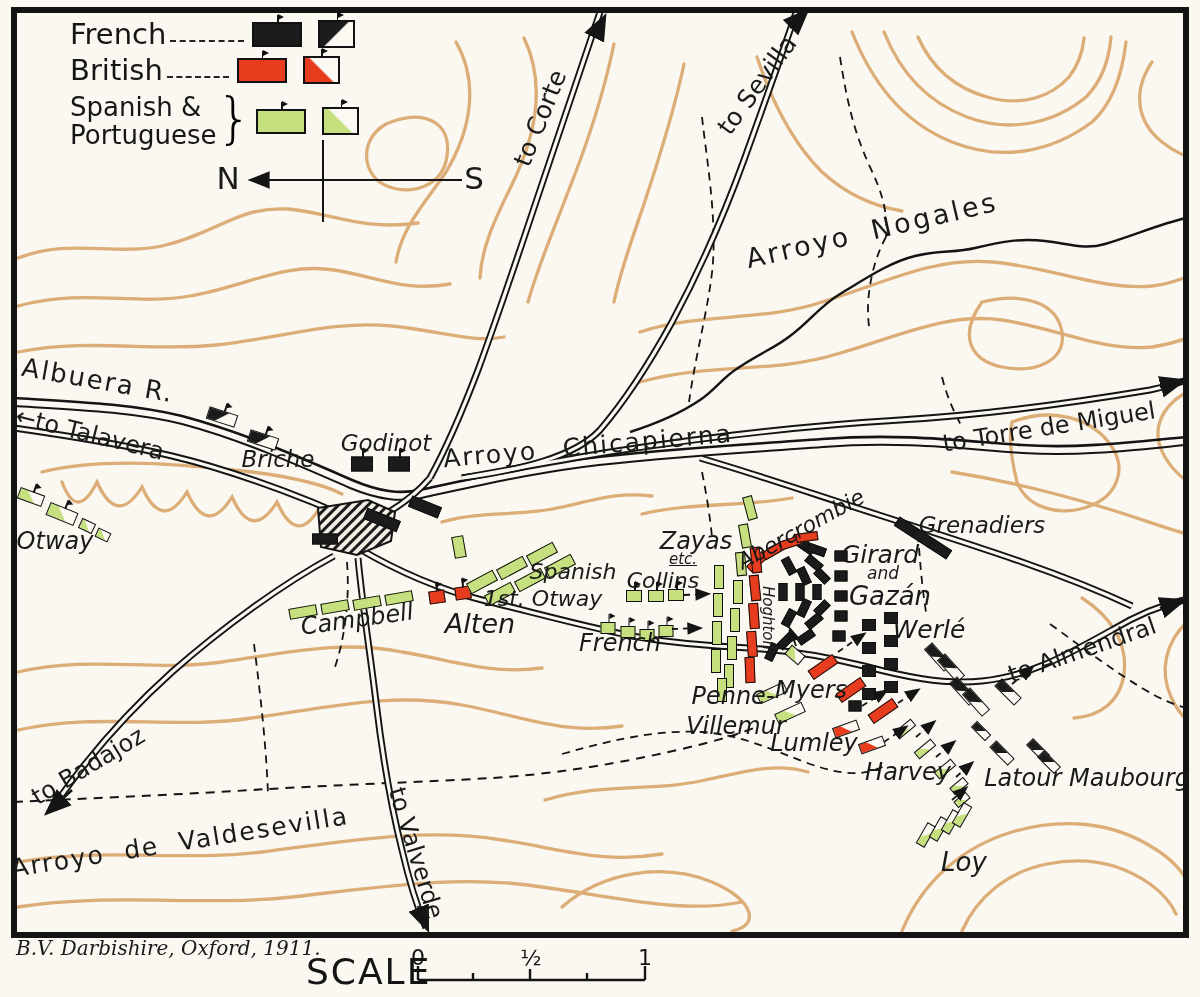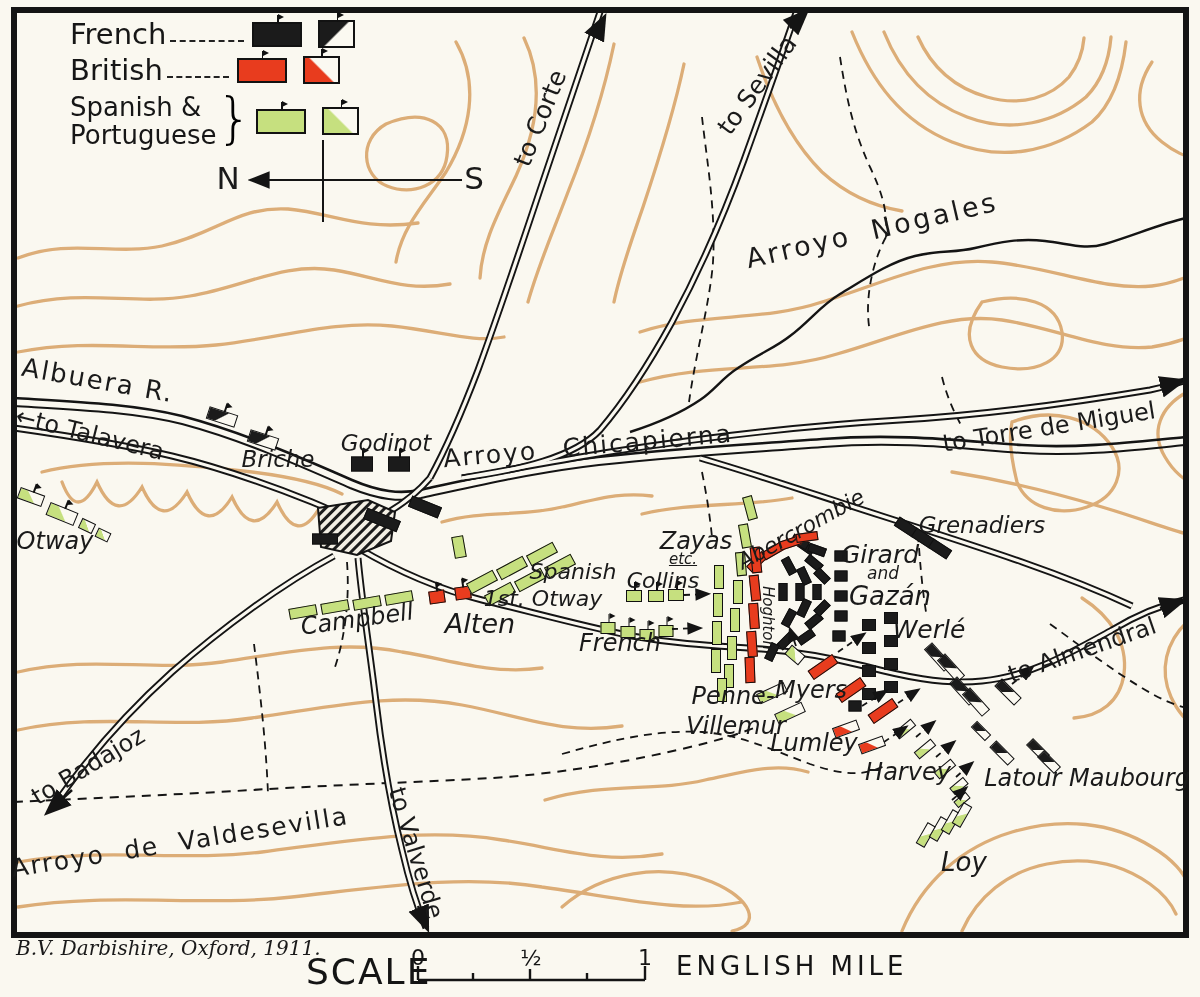--- a/index.html
+++ b/index.html
@@ -416,14 +416,13 @@
           <span class="flag"></span>
         </span>
     </div>
   </div>
 
   <div class="credit">B.V. Darbishire, Oxford, 1911.</div>
   <div class="sc-title">SCALE</div>
   <div class="sc-num n0">0</div>
   <div class="sc-num nh">½</div>
   <div class="sc-num n1">1</div>
-  <div class="sc-unit">ENGLISH MILE</div>
 </div>
 
 </body></html>

